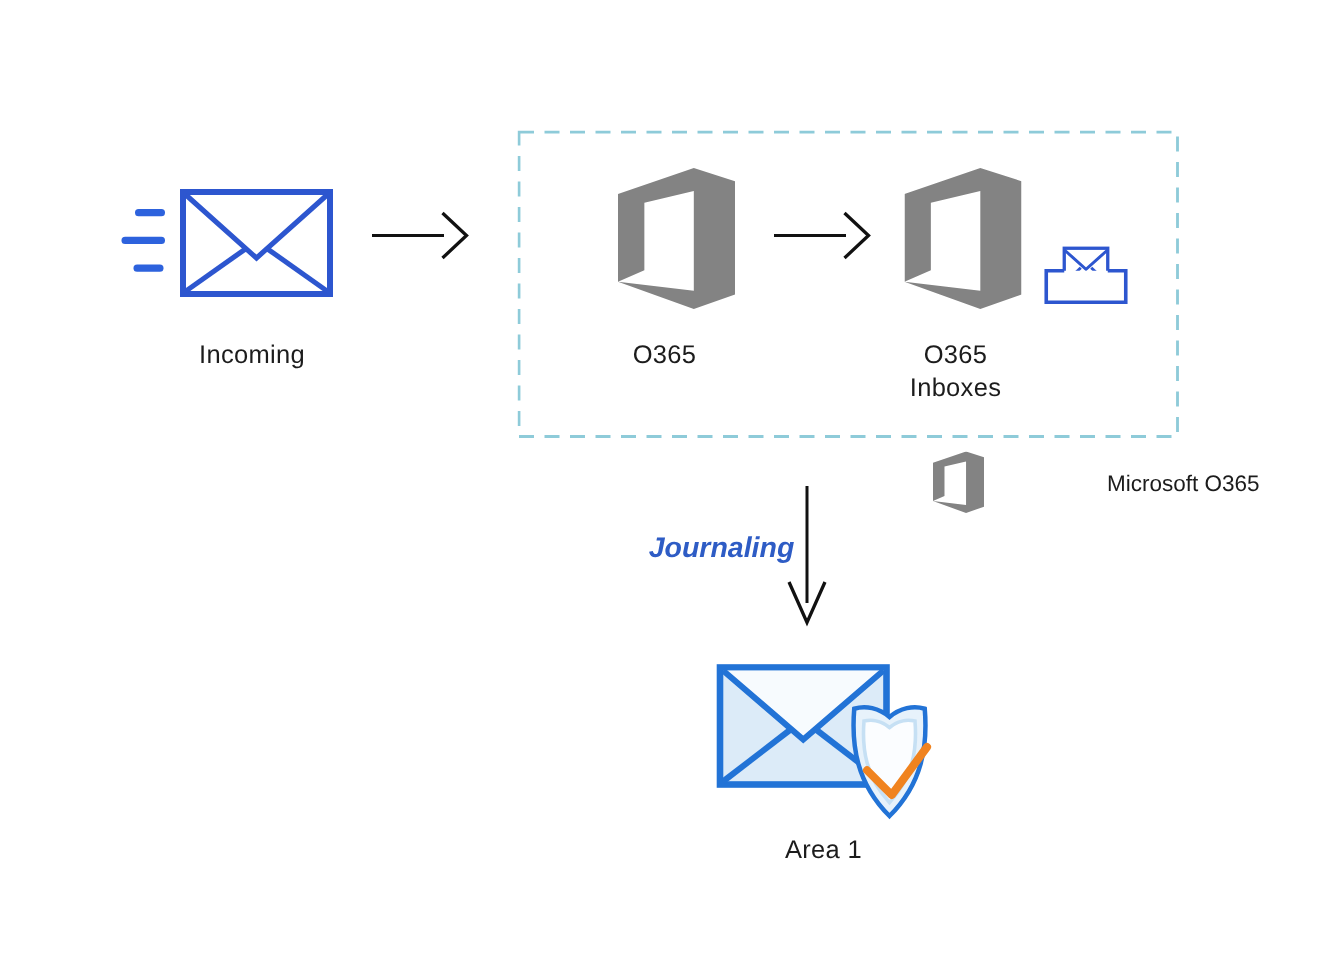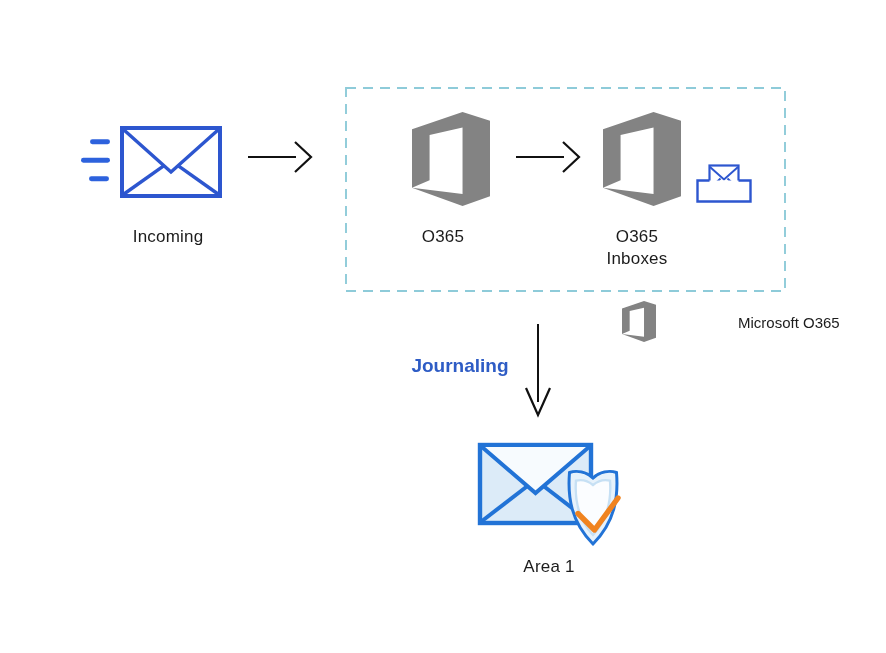--- a/index.html
+++ b/index.html
@@ -97,21 +97,21 @@
   <div class="node-label" style="left:574px;top:226px;width:126px;">
     <div>O365</div>
     <div>Inboxes</div>
   </div>
 
   <svg class="abs" style="left:622px;top:301px;" width="34" height="41" viewBox="0 0 2075 2500">
     <path d="M0 2016.6 V461.2 L1344.4 0 L2075 233.7 V2244 L1344.4 2499.9 L0 2016.6 L1344.4 2178.4 V409.2 L467.6 613.8 V1812.1 Z" style="fill:var(--office-gray)" fill-rule="nonzero"></path>
   </svg>
   <div class="legend-label" style="left:693px;top:314px;margin-left:45px;">Microsoft O365</div>
 
-  <div class="journaling-label" style="left:400px;top:355px;width:120px;">Journaling</div>
+  <div class="journaling-label" style="left:421px;top:355px;width:120px;font-style:italic;">Journaling</div>
 
   <svg class="abs" style="left:524px;top:322px;" width="28" height="96" viewBox="0 0 28 96">
     <path d="M14 2 V80" style="fill:none;stroke:var(--arrow-black);stroke-width:2"></path>
     <path d="M2 66 L14 93 L26 66" style="fill:none;stroke:var(--arrow-black);stroke-width:2.2"></path>
   </svg>
 
   <svg class="abs" style="left:470px;top:433px;" width="160" height="118" viewBox="0 0 160 118">
     <g>
       <rect x="10" y="12" width="111" height="78" style="fill:var(--area1-envelope-fill);stroke:var(--area1-blue);stroke-width:4.4"></rect>
       <path d="M12 14 L65.5 60 L119 14 Z" style="fill:var(--area1-flap-fill);stroke:none"></path>

